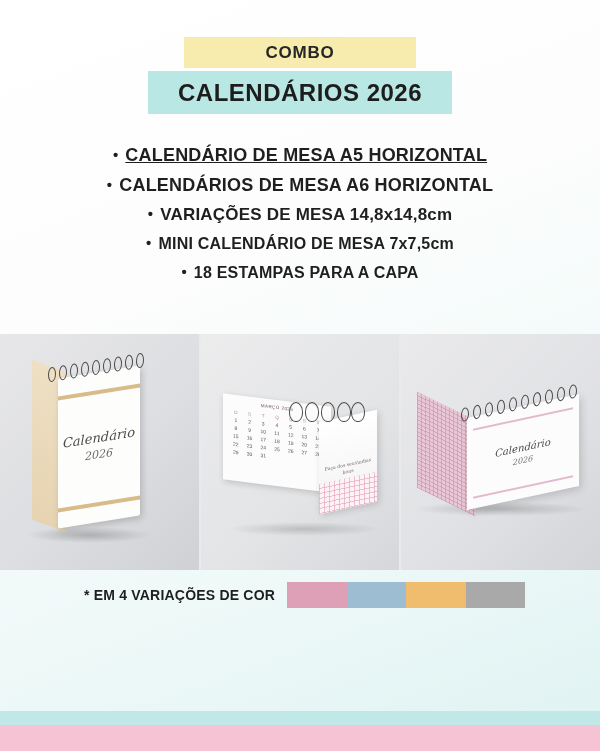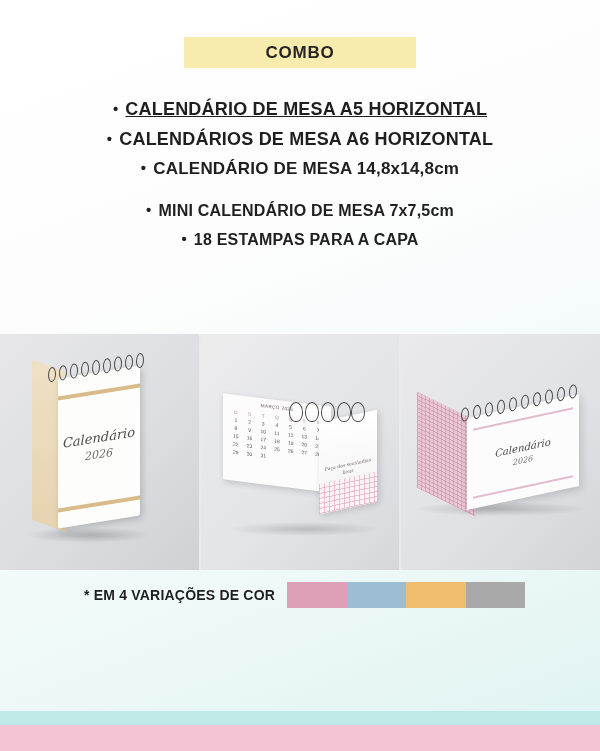--- a/index.html
+++ b/index.html
@@ -78,21 +78,21 @@
     display: inline-block;
     margin-right: 7px;
     font-size: 15px;
     line-height: 1;
     vertical-align: 1px;
   }
   .f0 { font-size: 18px; text-decoration: underline; }
   .f1 { font-size: 18px; }
   .f2 { font-size: 17px; }
   .f3 { font-size: 17px; }
-  .f4 { font-size: 16px; margin-top: 13px; }
+  .f4 { font-size: 16px; }
   .f5 { font-size: 16px; }
 
   
   .photos {
     position: absolute;
     top: 334px;
     left: 0;
     width: 600px;
     height: 236px;
     display: flex;
@@ -382,31 +382,32 @@
     background: #f6c3d5;
   }
 </style>
 </head>
 <body>
 
 <div class="page">
 
   <div class="header">
     <div class="tag-combo">COMBO</div>
+    <div class="tag-title">CALENDÁRIOS 2026</div>
   </div>
 
   <ul class="features">
     <li class="f0">
       <span class="dot">•</span><span>CALENDÁRIO DE MESA A5 HORIZONTAL</span>
     </li>
     <li class="f1">
       <span class="dot">•</span><span>CALENDÁRIOS DE MESA A6 HORIZONTAL</span>
     </li>
     <li class="f3">
-      <span class="dot">•</span><span>CALENDÁRIO DE MESA 14,8x14,8cm</span>
+      <span class="dot">•</span><span>VARIAÇÕES DE MESA 14,8x14,8cm</span>
     </li>
     <li class="f4">
       <span class="dot">•</span><span>MINI CALENDÁRIO DE MESA 7x7,5cm</span>
     </li>
     <li class="f5">
       <span class="dot">•</span><span>18 ESTAMPAS PARA A CAPA</span>
     </li>
   </ul>
 
   <div class="photos">

